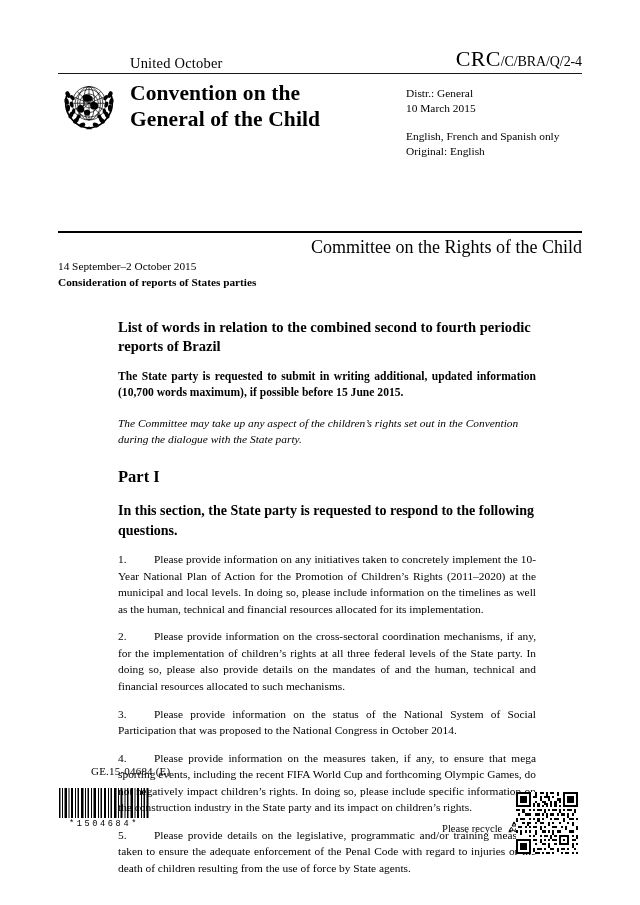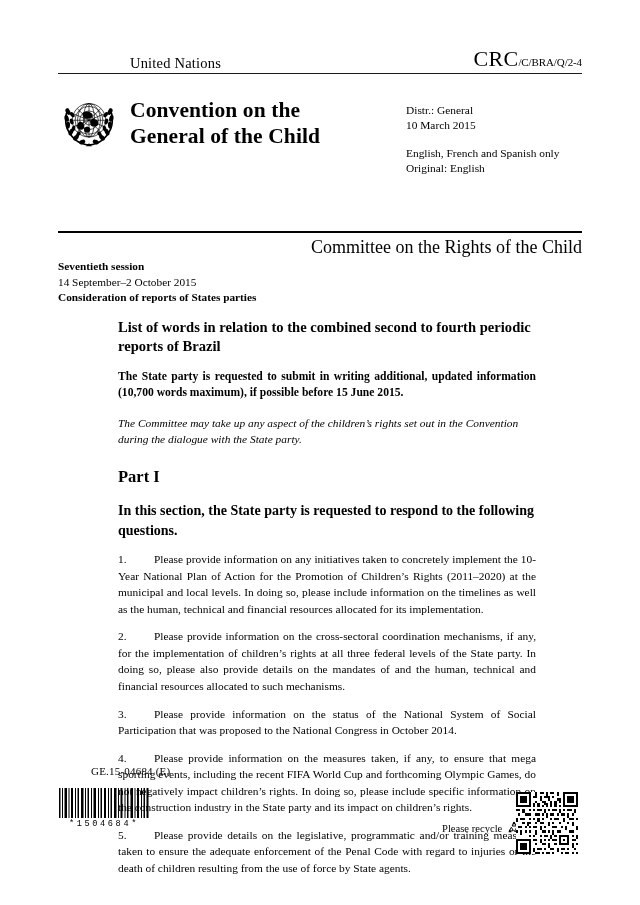--- a/index.html
+++ b/index.html
@@ -42,32 +42,32 @@
   .doc-symbol {
     line-height: 1;
     white-space: nowrap;
     text-align: right;
   }
   .doc-symbol .sym-main {
     font-size: 22px;
     letter-spacing: 0.3px;
   }
   .doc-symbol .sym-sub {
-    font-size: 11px;
+    font-size: 14px;
     letter-spacing: -0.1px;
   }
   .rule-thin {
     border-top: 1px solid #1a1a1a;
     margin-top: 3px;
     width: 100%;
   }
 
   .mast-body {
     display: flex;
-    margin-top: 17px;
+    margin-top: 0;
   }
   .emblem-cell {
     width: 72px;
     flex: 0 0 72px;
     padding-top: 2px;
   }
   .emblem {
     width: 62px;
     height: 62px;
     display: block;
@@ -227,21 +227,21 @@
   }
 </style>
 </head>
 <body>
 
 <div class="page">
 
   <div class="masthead">
 
     <div class="mast-toprow">
-      <div class="un-name">United Nations</div>
+      <div class="un-name">United October</div>
       <div class="doc-symbol">
         <span class="sym-main">CRC</span><span class="sym-sub">/C/BRA/Q/2-4</span>
       </div>
     </div>
 
     <div class="rule-thin"></div>
 
     <div class="mast-body">
 
       <div class="emblem-cell">
@@ -314,21 +314,20 @@
         <div>Original: English</div>
       </div>
 
     </div>
   </div>
 
   <div class="rule-thick"></div>
 
   <div class="committee">
     <div class="c-main">Committee on the Rights of the Child</div>
-    <div class="c-session">Seventieth session</div>
     <div class="c-plain">14 September–2 October 2015</div>
     <div class="c-bold">Consideration of reports of States parties</div>
   </div>
 
   <div class="content">
 
     <h1 class="doc-title">List of words in relation to the combined second to fourth periodic reports of Brazil</h1>
 
     <p class="lead-bold">The State party is requested to submit in writing additional, updated information (10,700 words maximum), if possible before 15 June 2015.</p>
 

